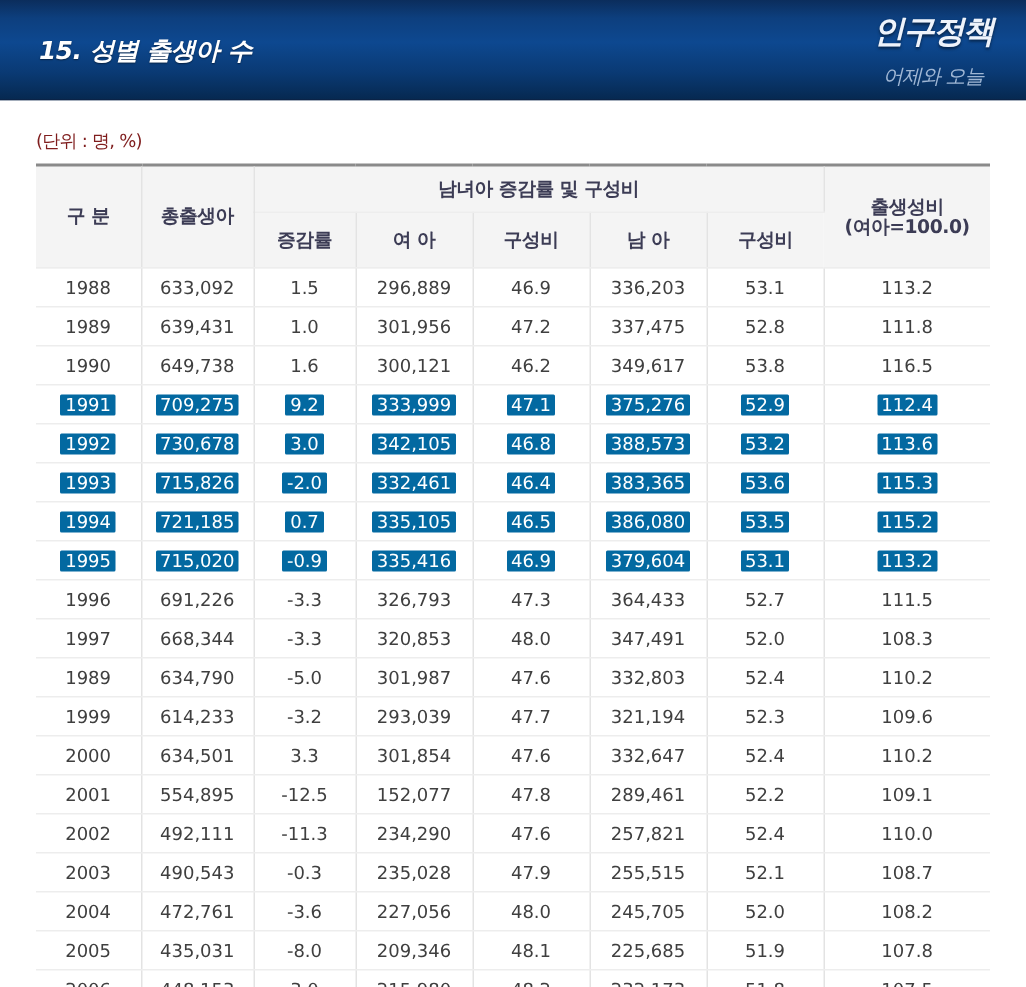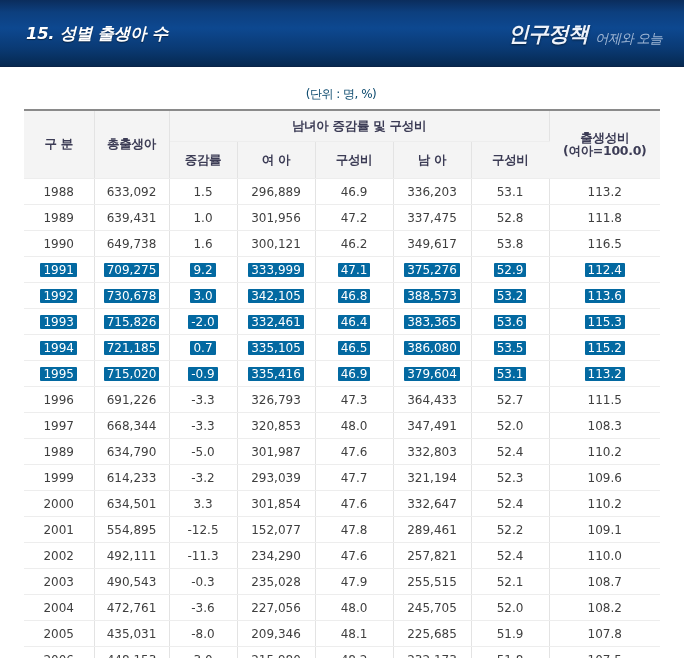--- a/index.html
+++ b/index.html
@@ -39,46 +39,47 @@
   .banner-title {
     color: #ffffff;
     font-size: 16.5px;
     font-weight: bold;
     letter-spacing: -0.3px;
     text-shadow: 0 1px 1px rgba(0,0,0,.45);
     white-space: nowrap;
   }
   .banner-brand {
     display: flex;
-    align-items: flex-end;
+    align-items: center;
     gap: 7px;
     white-space: nowrap;
+    flex-direction: column;
   }
   .brand-main {
     color: #eef3fb;
     font-size: 21px;
     font-weight: bold;
     letter-spacing: -1px;
     text-shadow: 0 1px 2px rgba(0,0,0,.5);
   }
   .brand-sub {
     color: #9fb6d4;
     font-size: 13.5px;
     letter-spacing: -0.8px;
   }
 
   
   .content {
     padding: 0 24px;
     box-sizing: border-box;
   }
   .unit-note {
-    text-align: center;
+    text-align: left;
     font-size: 12px;
-    color: #0c4a6e;
+    color: #7f1d1d;
     letter-spacing: -0.5px;
     padding: 16px 2px 6px 0;
   }
 
   
   table.stat {
     width: 636px;
     border-collapse: collapse;
     table-layout: fixed;
     font-size: 12px;

